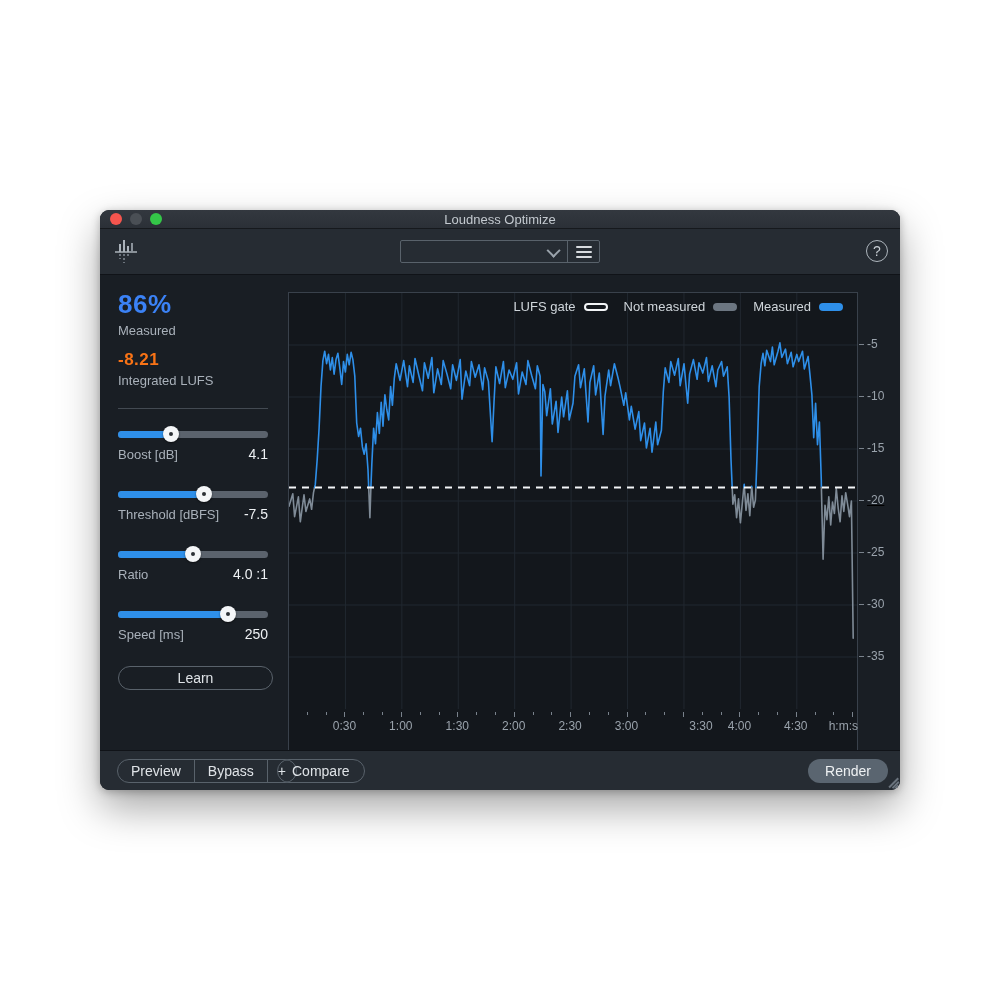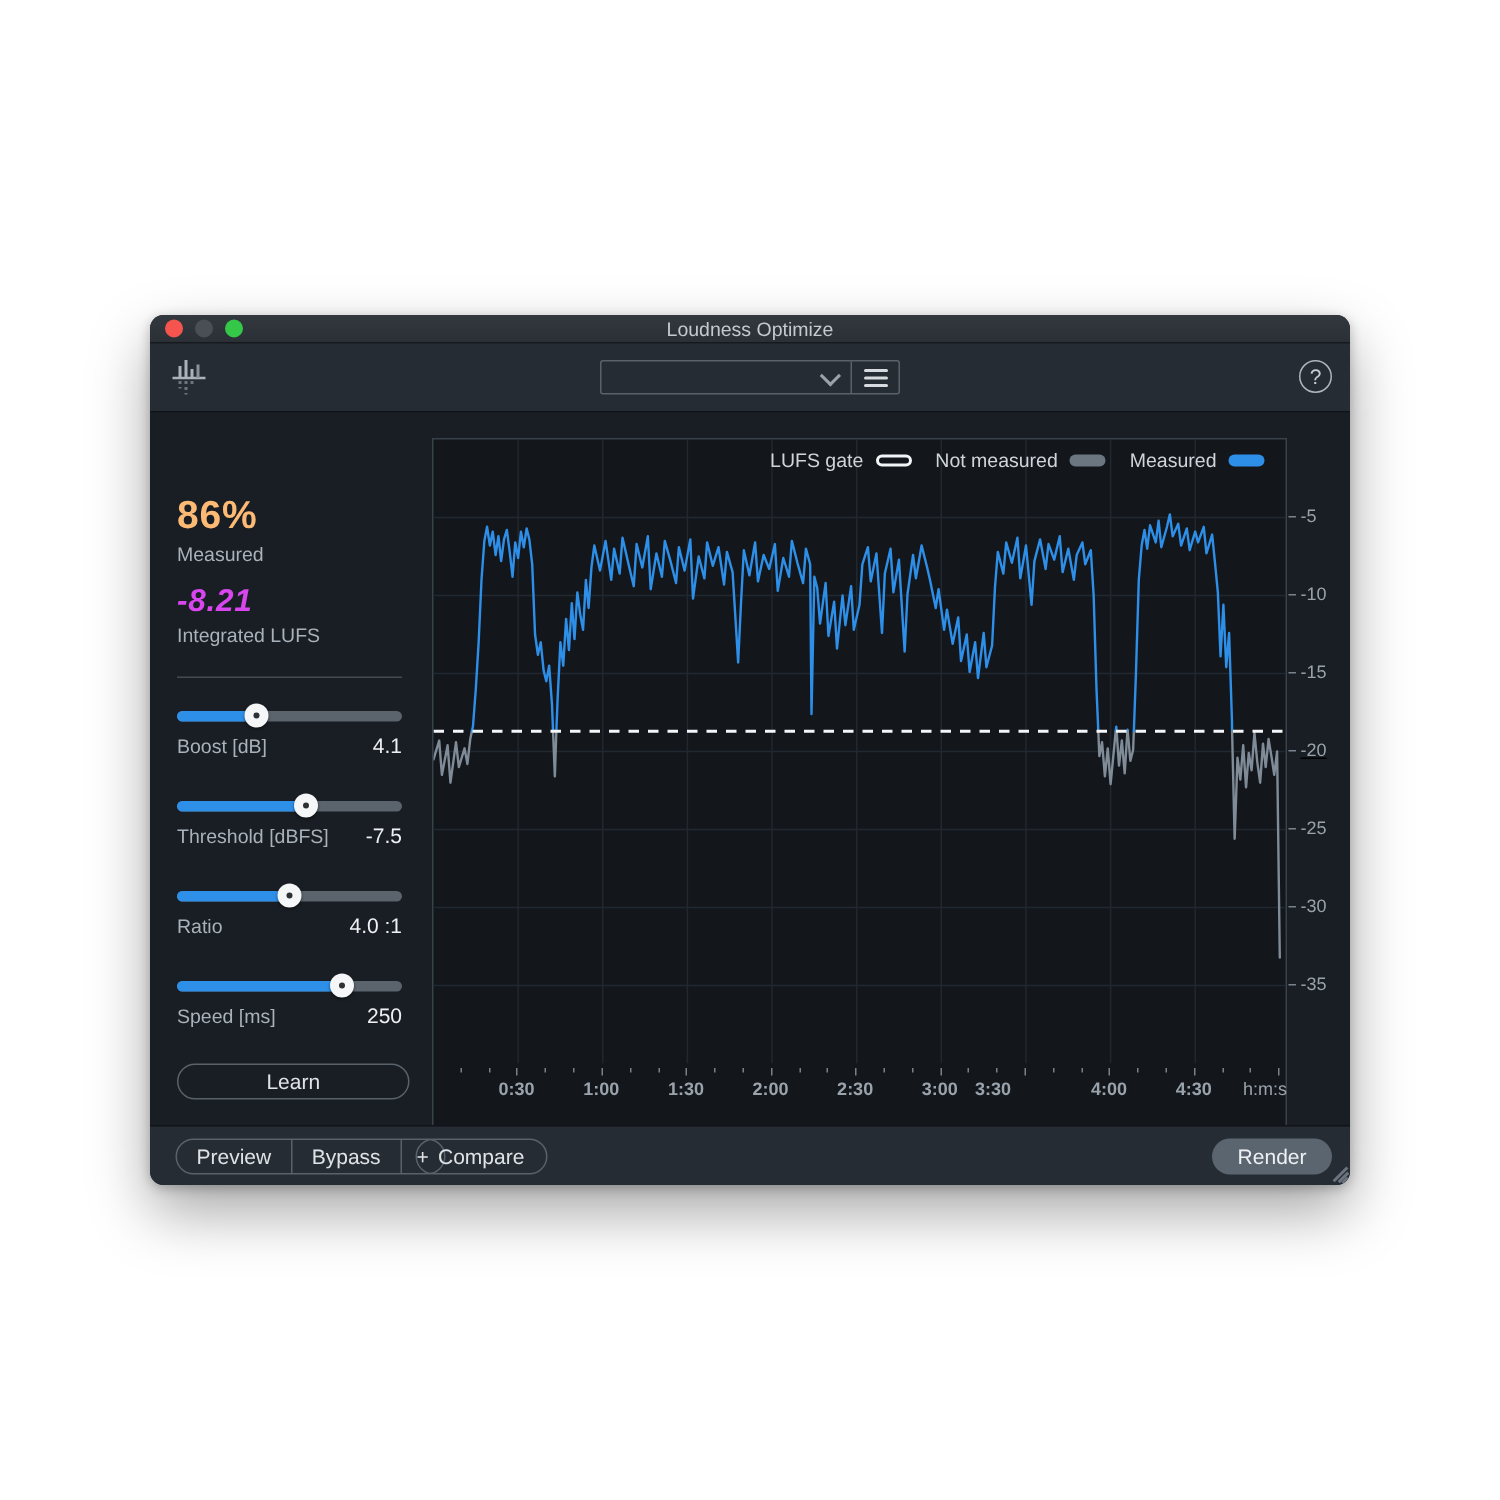--- a/index.html
+++ b/index.html
@@ -31,23 +31,23 @@
     transform:rotate(-45deg) translateY(-2px); }
   .preset-menu { width:32px; border-left:1px solid #59626b; display:flex; flex-direction:column;
     align-items:center; justify-content:center; gap:3px; }
   .preset-menu span { display:block; width:16px; height:2px; background:#d7dbdf; border-radius:1px; }
   .help-btn { position:absolute; right:12px; top:11px; width:22px; height:22px; border:1.5px solid #aeb6bd;
     border-radius:50%; color:#c6ccd2; font-size:14px; display:flex; align-items:center; justify-content:center; }
 
   
   .body { position:relative; height:475px; }
   .sidebar { position:absolute; left:0; top:0; width:180px; height:475px; padding:14px 12px 0 18px; }
-  .big-pct { font-size:26px; font-weight:700; color:#fdba74; letter-spacing:.5px;margin-top:39px; }
+  .big-pct { font-size:26px; font-weight:700; color:#3b82f6; letter-spacing:.5px; }
   .sub-label { font-size:13px; color:#a9b1ba; margin-top:3px; }
-  .big-lufs { font-size:21px; font-weight:700; color:#d946ef; margin-top:12px; letter-spacing:.5px;font-style:italic; }
+  .big-lufs { font-size:17px; font-weight:700; color:#f97316; margin-top:12px; letter-spacing:.5px; }
   .divider { border:none; border-top:1px solid #434a52; width:150px; margin:20px 0 0 0; }
 
   .sliders { margin-top:17px; }
   .slider-group { margin-bottom:24px; }
   .slider { position:relative; width:150px; height:16px; margin-bottom:4px; cursor:pointer; }
   .slider .track { position:absolute; left:0; top:5px; width:150px; height:7px; border-radius:4px; background:#5b636d; }
   .slider .fill { position:absolute; left:0; top:5px; height:7px; border-radius:4px; background:#2e8fe9; }
   .slider .thumb { position:absolute; top:0; width:16px; height:16px; margin-left:-8px; border-radius:50%;
     background:#f4f6f8; box-shadow:0 1px 2px rgba(0,0,0,.5); }
   .slider .thumb::after { content:""; position:absolute; left:6px; top:6px; width:4px; height:4px;
@@ -73,21 +73,21 @@
   .pill.gray { background:#6c7681; }
   .pill.blue { background:#2e8fe9; }
 
   .y-axis { position:absolute; left:571px; top:0; width:34px; height:418px; }
   .y-tick { position:absolute; left:0; display:flex; align-items:center; }
   .y-tick .tick-line { width:5px; height:1px; background:#79828c; }
   .y-tick .y-lab { font-size:12px; color:#9aa3ac; margin-left:3px; }
 
   .x-strip { position:absolute; left:0; top:419px; width:570px; height:24px; }
   .x-minor { position:absolute; top:1px; width:1px; background:#79828c; }
-  .x-lab { position:absolute; top:8px; transform:translateX(-50%); font-size:12px; color:#9aa3ac; white-space:nowrap;font-weight:bold; }
+  .x-lab { position:absolute; top:8px; transform:translateX(-50%); font-size:12px; color:#9aa3ac; white-space:nowrap; }
   .x-unit { position:absolute; right:0; top:8px; font-size:12px; color:#9aa3ac; }
 
   
   .footer { position:relative; height:40px; background:#262c33; border-top:1px solid #101318; }
   .btn-group { position:absolute; left:17px; top:8px; height:24px; border:1px solid #59626b;
     border-radius:12px; display:flex; align-items:stretch; overflow:hidden; }
   .seg { display:flex; align-items:center; justify-content:center; font-size:14px; color:#dfe3e7;
     padding:0 13px; cursor:pointer; background:transparent; border:none; font-family:inherit; }
   .seg + .seg { border-left:1px solid #59626b; }
   .seg.plus { padding:0 10px; }
@@ -311,21 +311,21 @@
             <div class="x-minor" style="left: 507.8px; height: 5px;"></div>
             <div class="x-minor" style="left: 526.6px; height: 3px;"></div>
             <div class="x-minor" style="left: 545.4px; height: 3px;"></div>
             <div class="x-minor" style="left: 564.2px; height: 5px;"></div>
             <div class="x-lab" style="left: 56.4px;">0:30</div>
             <div class="x-lab" style="left: 112.8px;">1:00</div>
             <div class="x-lab" style="left: 169.3px;">1:30</div>
             <div class="x-lab" style="left: 225.7px;">2:00</div>
             <div class="x-lab" style="left: 282.1px;">2:30</div>
             <div class="x-lab" style="left: 338.5px;">3:00</div>
-            <div class="x-lab" style="left: 374px;">3:30</div>
+            <div class="x-lab" style="left: 413px;">3:30</div>
             <div class="x-lab" style="left: 451.4px;">4:00</div>
             <div class="x-lab" style="left: 507.8px;">4:30</div>
             <div class="x-unit">h:m:s</div>
           </div>
       </div>
     </div>
 
     <div class="footer">
       <div class="btn-group">
         <button class="seg">Preview</button>

